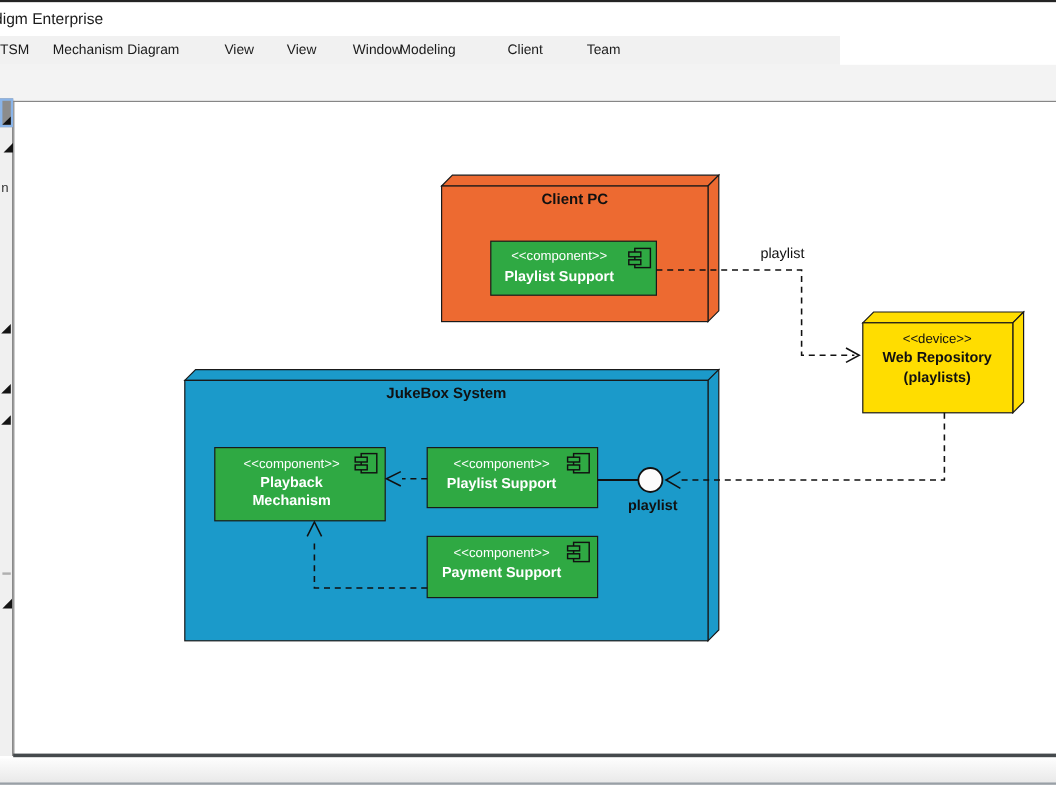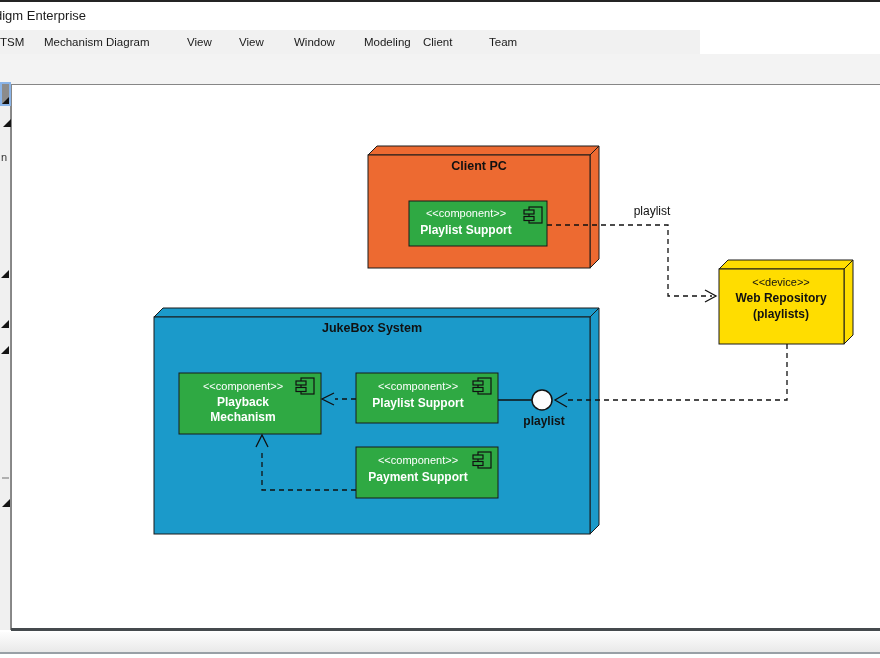--- a/index.html
+++ b/index.html
@@ -54,21 +54,21 @@
     <span class="title">digm Enterprise</span>
   </div>
 
   <div class="menubar">
     <span class="mi" style="left:0px">TSM</span>
     <span class="mi" style="left:44px">Mechanism</span>
     <span class="mi" style="left:106px">Diagram</span>
     <span class="mi" style="left:187px">View</span>
     <span class="mi" style="left:239px">View</span>
     <span class="mi" style="left:294px">Window</span>
-    <span class="mi" style="left:364px">Modeling</span>
+    <span class="mi" style="left:333px">Modeling</span>
     <span class="mi" style="left:423px">Client</span>
     <span class="mi" style="left:489px">Team</span>
   </div>
 
   <div class="toolbarstrip"></div>
 
   <div class="palette"></div>
   <div class="sel-tool">
       <span class="corner"></span>
     </div>

